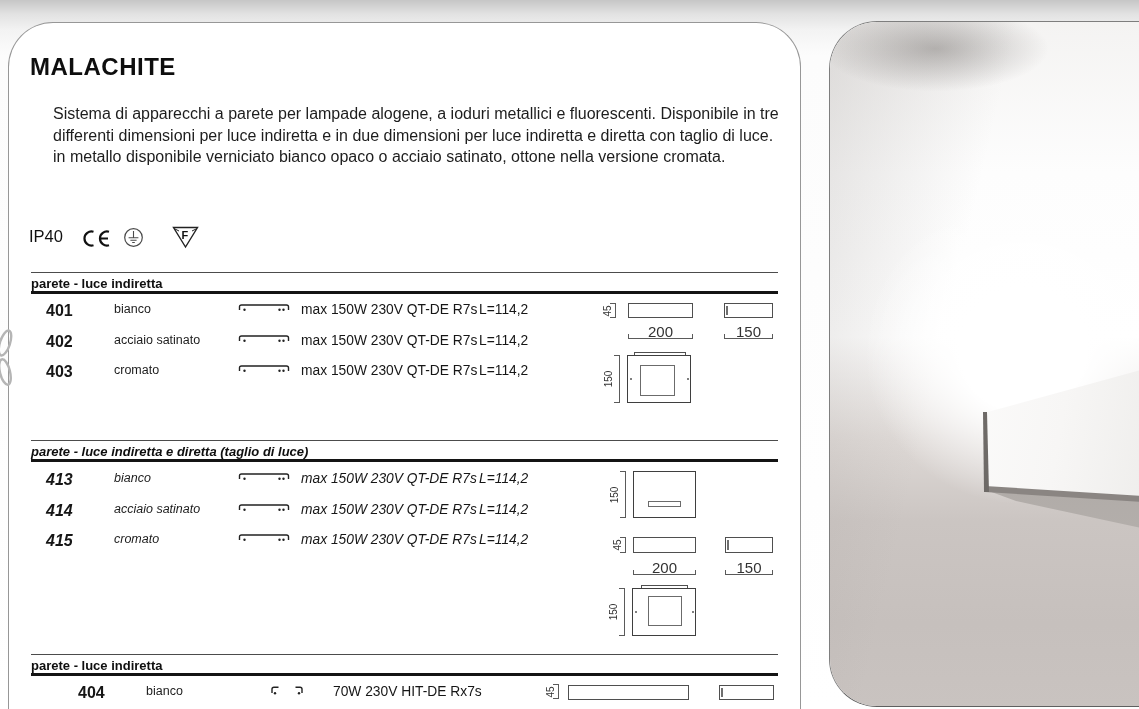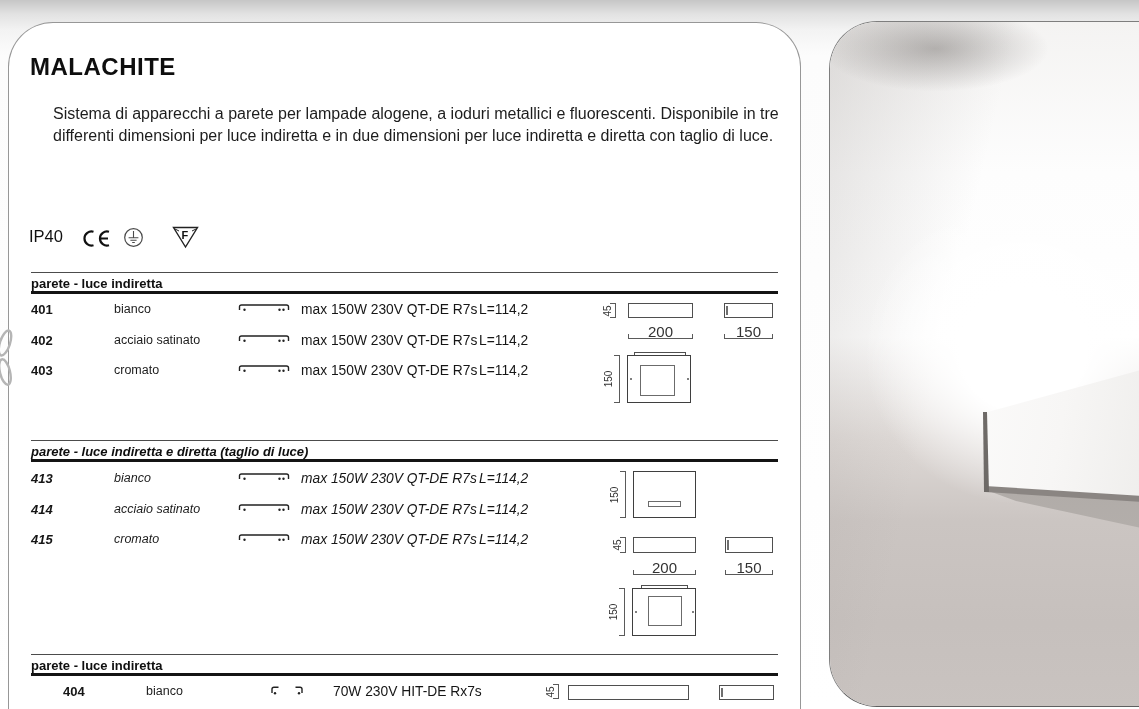--- a/index.html
+++ b/index.html
@@ -20,21 +20,21 @@
   .desc div{white-space:nowrap;}
   .ip{left:20px;top:204px;font-size:16.5px;color:#111;}
   .cicon{position:absolute;}
   
   .sec{position:absolute;left:22px;width:747px;}
   .topline{position:absolute;left:0;right:0;top:0;height:1px;background:#4c4c4c;}
   .heading{position:absolute;left:0;top:4px;font-size:13px;font-weight:bold;white-space:nowrap;color:#0f0f0f;}
   .thickline{position:absolute;left:0;right:0;top:19px;height:2.5px;background:#141414;}
   .prow{position:absolute;left:0;height:16px;width:100%;}
   .prow span{position:absolute;top:0;white-space:nowrap;}
-  .code{left:0;font-weight:bold;font-size:13px;}
+  .code{left:15px;font-weight:bold;font-size:16px;}
   .finish{left:83px;font-size:12.5px;color:#1c1c1c;}
   .licon{left:207px;top:2px;}
   .spec{left:270px;font-size:13.8px;}
   .len{left:448px;font-size:13.8px;}
   
   .tr{position:absolute;border:1px solid #4f4f4f;background:#fff;box-sizing:border-box;}
   .tr.inner{border-color:#6b6b6b;}
   .notch{position:absolute;left:1px;top:2px;bottom:2px;width:2px;background:#6f6f6f;}
   .dot{position:absolute;width:2px;height:2px;background:#555;border-radius:50%;}
   .hdim{position:absolute;height:14px;border-bottom:1px solid #5a5a5a;}
@@ -68,20 +68,21 @@
 </head>
 <body>
 
 <div class="page">
 
   <div class="abs title">MALACHITE</div>
 
   <div class="abs desc">
     <div>Sistema di apparecchi a parete per lampade alogene, a ioduri metallici e fluorescenti. Disponibile in tre</div>
     <div>differenti dimensioni per luce indiretta e in due dimensioni per luce indiretta e diretta con taglio di luce.</div>
+    <div>in metallo disponibile verniciato bianco opaco o acciaio satinato, ottone nella versione cromata.</div>
   </div>
 
   <div class="abs ip">IP40</div>
   <span class="cicon" style="left:72px;top:207px;">
     <svg width="30" height="17" viewBox="0 0 30 17">
       <path d="M12.5 1.8 A7 7 0 1 0 12.5 15.2 M28 1.8 A7 7 0 1 0 28 15.2 M19.8 8.5 H27" stroke="#111" stroke-width="2.2" fill="none"></path>
     </svg>
   </span>
   <span class="cicon" style="left:114px;top:204px;">
     <svg width="21" height="21" viewBox="0 0 21 21">

